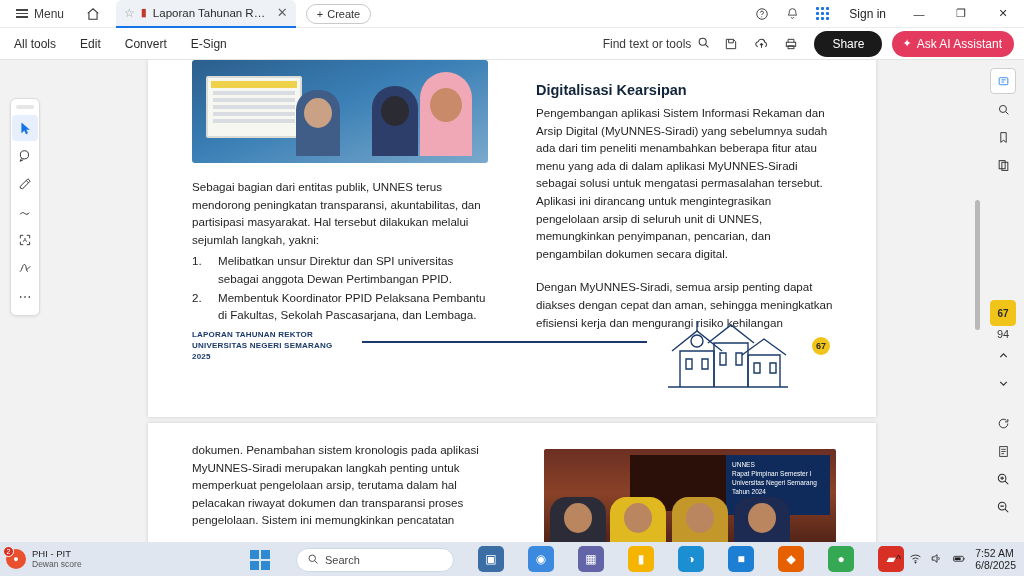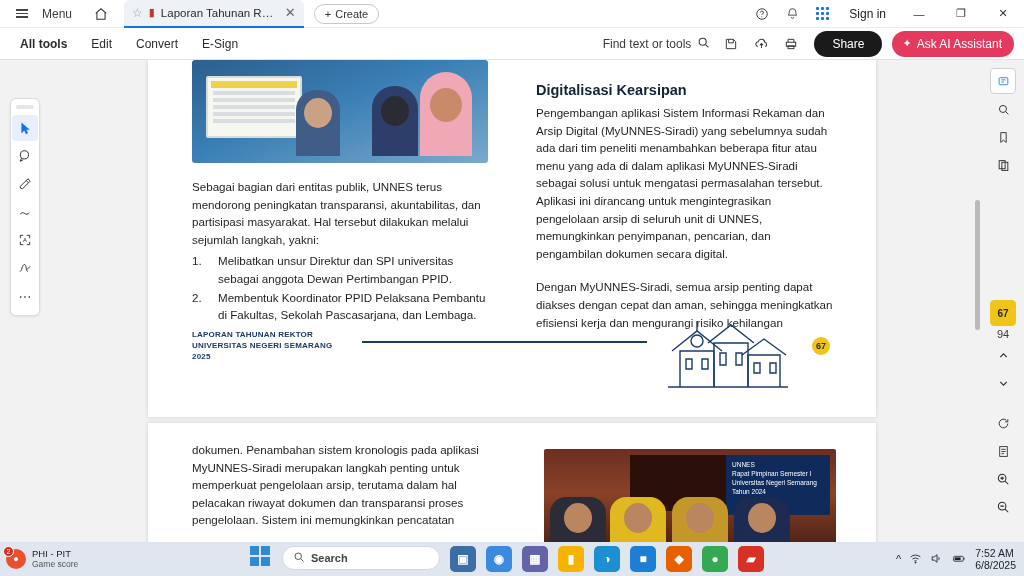--- a/index.html
+++ b/index.html
@@ -17,21 +17,21 @@
   }
 
   
   .titlebar {
     position: absolute; top: 0; left: 0; width: 1024px; height: 28px;
     background: #ffffff;
     display: flex; align-items: center;
     border-bottom: 1px solid #ebebeb;
   }
   .menu-btn {
-    display: flex; align-items: center; gap: 14px;
+    display: flex; align-items: center; gap: 6px;
     margin-left: 8px; padding: 3px 8px;
     font-size: 12px; color: #3c3c3c; border-radius: 4px;
   }
   .hamburger { display: inline-flex; flex-direction: column; gap: 2px; }
   .hamburger i { display: block; width: 12px; height: 1.5px; background: #444; }
   .home-ic { margin-left: 10px; width: 22px; height: 22px; display: flex; align-items: center; justify-content: center; }
   .tab {
     margin-left: 12px; height: 28px; min-width: 175px;
     background: #eef1f6; border-top-left-radius: 6px; border-top-right-radius: 6px;
     display: flex; align-items: center; gap: 6px; padding: 0 8px;
@@ -53,21 +53,21 @@
   .signin { font-size: 12px; color: #222; padding: 0 12px; }
   .winbtn { width: 42px; height: 28px; display: flex; align-items: center; justify-content: center; font-size: 11px; color: #333; }
 
   
   .toolbar {
     position: absolute; top: 28px; left: 0; width: 1024px; height: 32px;
     background: #ffffff; border-bottom: 1px solid #e3e3e3;
     display: flex; align-items: center;
   }
   .tool-link { font-size: 12px; color: #2c2c2c; padding: 0 12px; height: 32px; display: flex; align-items: center; }
-  .tool-link:first-child { padding-left: 20px; font-weight: bold; }
+  .tool-link:first-child { padding-left: 14px; }
   .tb2-right { margin-left: auto; display: flex; align-items: center; gap: 4px; padding-right: 10px; }
   .find-box { display: flex; align-items: center; gap: 6px; font-size: 12px; color: #3a3a3a; padding-right: 4px; }
   .tb2-ic { width: 26px; height: 26px; display: flex; align-items: center; justify-content: center; color: #3a3a3a; font-size: 13px; }
   .share-btn {
     background: #1a1a1a; color: #fff; font-size: 12px; border-radius: 13px;
     height: 26px; padding: 0 18px; display: flex; align-items: center; margin-left: 6px;
   }
   .ai-btn {
     background: #e33a5e; color: #fff; font-size: 12px; border-radius: 13px;
     height: 26px; padding: 0 12px 0 10px; display: flex; align-items: center; gap: 5px; margin-left: 6px;
@@ -178,21 +178,21 @@
     position: relative; width: 20px; height: 20px; border-radius: 50%;
     background: #e8502e; color: #fff; font-size: 9px; display: flex; align-items: center; justify-content: center;
   }
   .game-badge .cnt {
     position: absolute; top: -3px; left: -3px; width: 11px; height: 11px; border-radius: 50%;
     background: #d93025; color: #fff; font-size: 7px; display: flex; align-items: center; justify-content: center; border: 1px solid #fff;
   }
   .game-txt { font-size: 9.5px; line-height: 11px; color: #1f1f1f; }
   .game-txt .s { color: #555; font-size: 8.5px; }
 
-  .tb-center { position: absolute; left: 250px; display: flex; align-items: flex-start; gap: 10px; font-weight: bold; }
+  .tb-center { position: absolute; left: 250px; display: flex; align-items: flex-end; gap: 24px; }
   .start-ic { width: 22px; height: 22px; display: grid; grid-template-columns: 9px 9px; grid-template-rows: 9px 9px; gap: 2px; }
   .start-ic i { background: #2f8ad4; display: block; }
   .search-pill {
     width: 158px; height: 24px; border-radius: 12px; background: #fff;
     display: flex; align-items: center; gap: 6px; padding: 0 10px;
     font-size: 11px; color: #444; border: 1px solid #cfd8e3;
   }
   .tapp { width: 26px; height: 26px; border-radius: 5px; display: flex; align-items: center; justify-content: center; font-size: 12px; color: #fff; }
 
   .tray { position: absolute; right: 8px; display: flex; align-items: center; gap: 8px; }
@@ -504,21 +504,21 @@
   </div>
 
   <div class="taskbar">
     <div class="game-chip">
       <div class="game-badge">
         <span class="cnt">2</span>
         ●
       </div>
       <div class="game-txt">
         <div>PHI - PIT</div>
-        <div class="s">Game score</div>
+        <div class="s">Dewan score</div>
       </div>
     </div>
 
     <div class="tb-center">
       <div class="start-ic">
           <i></i>
           <i></i>
           <i></i>
           <i></i>
         </div>

